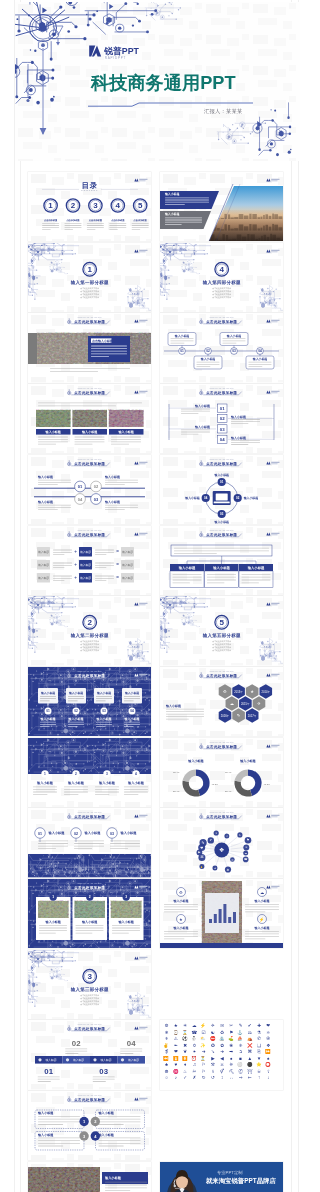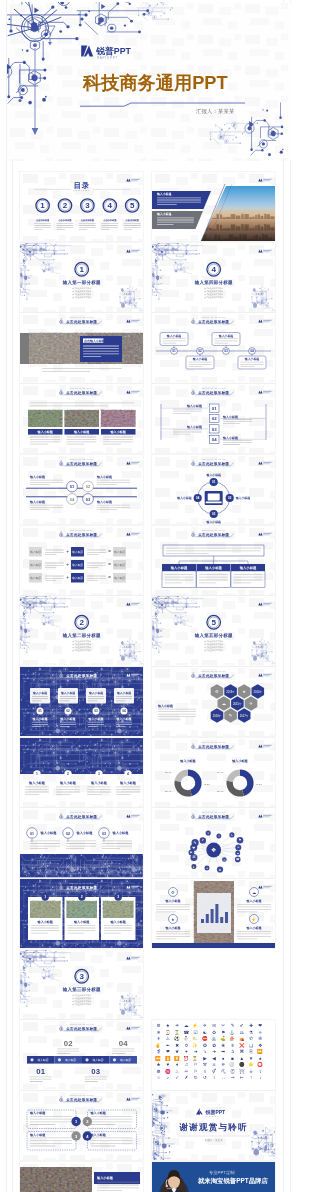--- a/index.html
+++ b/index.html
@@ -1,25 +1,25 @@
 <!DOCTYPE html>
 <html><head>
 <meta charset="utf-8">
 <style>
 *{box-sizing:border-box;}
 html,body{margin:0;padding:0;width:290px;height:1192px;background:#ffffff;
   font-family:"Liberation Sans",sans-serif;overflow:hidden;}
 svg{shape-rendering:geometricPrecision;}
 text{font-family:"Liberation Sans",sans-serif;}
-#page{position:absolute;left:4px;top:0;width:290px;height:1176px;background:#ffffff;padding-left:32px;}
+#page{position:absolute;left:12px;top:0;width:290px;height:1176px;background:#ffffff;padding-left:32px;}
 .vline{position:absolute;top:0;width:1px;height:1192px;background:#f0f0f0;}
 #hero{position:absolute;left:3px;top:2px;width:285px;height:159px;overflow:hidden;background:#fbfbfc;}
 #hero svg{position:absolute;left:0;top:0;}
 #heroTitle{position:absolute;left:76px;top:71px;font-size:18.2px;font-weight:700;
-  color:#a16207;white-space:nowrap;letter-spacing:0;line-height:1.15;}
+  color:#0f766e;white-space:nowrap;letter-spacing:0;line-height:1.15;}
 #heroPresenter{position:absolute;left:189px;top:105.5px;font-size:5.3px;color:#6e6e78;
   white-space:nowrap;letter-spacing:.2px;}
 #grid{position:absolute;left:0;top:0;width:290px;height:1192px;}
 .slide{position:absolute;width:123.4px;height:69.4px;background:#ffffff;overflow:hidden;
   box-shadow:0 0 0 .5px #ebebeb;}
 .slide svg{display:block;}
 </style>
 </head>
 <body>
 
@@ -2647,44 +2647,20 @@
           <circle cx="67.3" cy="45" r="4.7" fill="#2b3c8e"></circle>
           <text x="67.30" y="46.70" font-size="4.0" fill="#ffffff" text-anchor="middle" font-weight="bold">4</text>
           <g transform="translate(106.4,6.3)">
             <path d="M0,3.1 L1.1,0.3 L2.2,3.1 Z" fill="#2b3c8e"></path>
             <path d="M1.7,3.1 L2.9,0.3 L4.1,3.1 Z" fill="#2b3c8e"></path>
             <rect x="4.8" y="0.45" width="8.3" height="1.15" fill="#aab3d0"></rect>
             <rect x="4.8" y="2.0" width="6.4" height="1.0" fill="#aab3d0" opacity=".75"></rect>
           </g>
         </svg>
       </div>
-<div class="slide" style="left:147.9px;top:1091.10px">
-        <svg width="123.4" height="69.4" viewBox="0 0 123.4 69.4">
-          <rect x="0" y="0" width="123.4" height="69.4" fill="#fcfcfd"></rect>
-          <rect x="0" y="0" width="123.4" height="69.4" fill="url(#mosp)"></rect>
-          <g opacity=".85">
-            <use href="#tBb" transform="translate(-2,2) scale(0.9,0.85)"></use>
-            <use href="#tBb" transform="translate(-1,32) scale(0.95,1)" opacity=".9"></use>
-          </g>
-          <g opacity=".6">
-            <use href="#tDb" transform="translate(100,38) scale(1.2,1.4)"></use>
-          </g>
-          <g transform="translate(44,17)">
-            <g transform="scale(0.4)">
-              <path d="M0,16.2 L9.3,0 L9.3,16.2 Z" fill="#2b3c8e"></path>
-              <path d="M6.0,16.2 L11.3,6.6 L16.6,16.2 L13.2,16.2 L11.3,12.4 L9.4,16.2 Z" fill="#2b3c8e"></path>
-            </g>
-          </g>
-          <text x="53.50" y="23.20" font-size="5.0" fill="#2b3c8e" font-weight="bold">锐普PPT</text>
-          <text x="53.50" y="26.20" font-size="1.7" fill="#8e96bb" letter-spacing=".55">RAPIDPPT</text>
-          <text x="61.70" y="39.00" font-size="8.6" fill="#2b3c8e" text-anchor="middle" font-weight="bold" letter-spacing="1.2">谢谢观赏与聆听</text>
-          <line x1="26" y1="45" x2="98" y2="45" stroke="#bfc3d4" stroke-width=".4"></line>
-          <text x="61.70" y="50.50" font-size="2.6" fill="#77777f" text-anchor="middle">汇报人：某某某</text>
-        </svg>
-      </div>
 <div class="slide" style="left:15.9px;top:1161.80px">
         <svg width="123.4" height="69.4" viewBox="0 0 123.4 69.4">
           <rect x="0" y="0" width="123.4" height="69.4" fill="#fcfcfd"></rect>
           <rect x="0" y="0" width="123.4" height="69.4" fill="url(#mosp)"></rect>
           <g>
             <rect x="0" y="5" width="72" height="64" fill="rgb(118, 102, 92)" filter="url(#phot)"></rect>
           </g>
           <rect x="74" y="10" width="46" height="12" fill="#2b3c8e"></rect>
           <text x="77.00" y="17.00" font-size="3.2" fill="#ffffff" font-weight="bold">输入小标题</text>
           <rect x="77.00" y="19.80" width="42.00" height="0.8" fill="#a5a5a5" opacity=".55" rx=".3"></rect>

